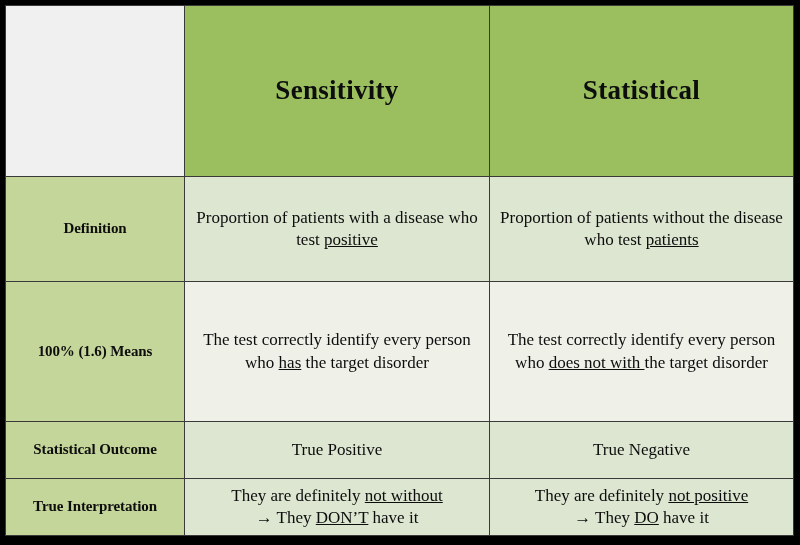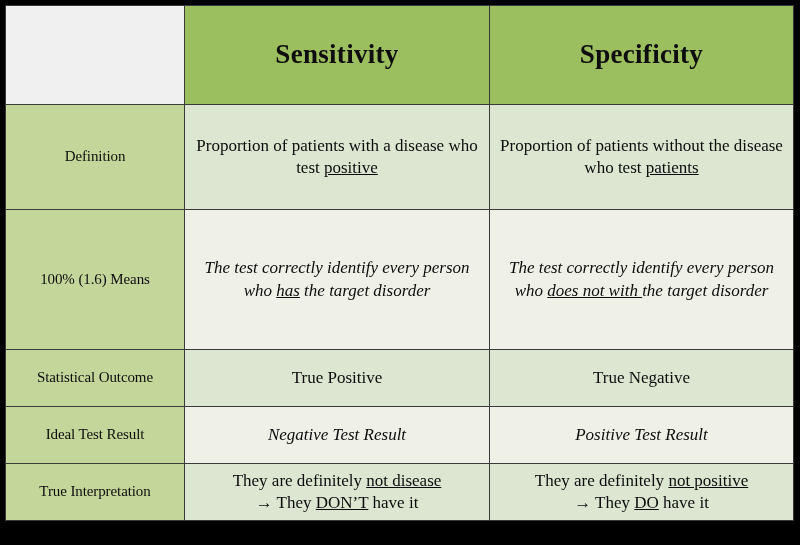--- a/index.html
+++ b/index.html
@@ -15,21 +15,21 @@
   }
 
   #table-frame {
     position: absolute;
     left: 0;
     top: 0;
     width: 800px;
     height: 545px;
     background: #000000;
     box-sizing: border-box;
-    padding: 5px 7px 24px 5px;
+    padding: 5px 7px 9px 5px;
   }
 
   table.compare-table {
     width: 100%;
     height: 100%;
     border-collapse: collapse;
     table-layout: fixed;
     background: #000000;
   }
 
@@ -54,29 +54,29 @@
     background: #9bbf5e;
     font-weight: bold;
     font-size: 27px;
     letter-spacing: 0.3px;
     line-height: 1.1;
   }
 
   
   .row-label {
     background: #c5d69a;
-    font-weight: normal;
+    font-weight: bold;
     font-size: 15px;
     line-height: 1.15;
     letter-spacing: -0.1px;
   }
 
   
   .cell-dark { background: #dce6d0; }
-  .cell-light { background: #eff1e9; font-style: italic; }
+  .cell-light { background: #eff1e9; }
 
   .cell-text {
     font-size: 17px;
     line-height: 1.3;
     display: block;
   }
 
   u, .u {
     text-decoration: underline;
     text-underline-offset: 1px;
@@ -91,21 +91,21 @@
   <table class="compare-table">
     <colgroup>
       <col class="col-label">
       <col class="col-a">
       <col class="col-b">
     </colgroup>
     <tbody>
       <tr>
         <td class="hdr-empty"></td>
         <td class="hdr-cell">Sensitivity</td>
-        <td class="hdr-cell">Specificity</td>
+        <td class="hdr-cell">Statistical</td>
       </tr>
 
       <tr style="height:105px">
         <td class="row-label">Definition</td>
         <td class="cell-dark">
           <span class="cell-text">
             <span>Proportion of patients with a disease who test </span><span class="u">positive</span><span></span>
           </span>
         </td>
         <td class="cell-dark">
@@ -132,35 +132,26 @@
       <tr style="height:57px">
         <td class="row-label">Statistical Outcome</td>
         <td class="cell-dark">
           <span class="cell-text">True Positive</span>
         </td>
         <td class="cell-dark">
           <span class="cell-text">True Negative</span>
         </td>
       </tr>
 
-      <tr style="height:57px">
-        <td class="row-label">Ideal Test Result</td>
-        <td class="cell-light">
-          <span class="cell-text">Negative Test Result</span>
-        </td>
-        <td class="cell-light">
-          <span class="cell-text">Positive Test Result</span>
-        </td>
-      </tr>
 
       <tr style="height:57px">
         <td class="row-label">True Interpretation</td>
         <td class="cell-dark">
           <span class="cell-text">
-            <span>They are definitely </span><span class="u">not disease</span><br>
+            <span>They are definitely </span><span class="u">not without</span><br>
             <span class="arrow">→ They </span><span class="u">DON’T</span><span> have it</span>
           </span>
         </td>
         <td class="cell-dark">
           <span class="cell-text">
             <span>They are definitely </span><span class="u">not positive</span><br>
             <span class="arrow">→ They </span><span class="u">DO</span><span> have it</span>
           </span>
         </td>
       </tr>

